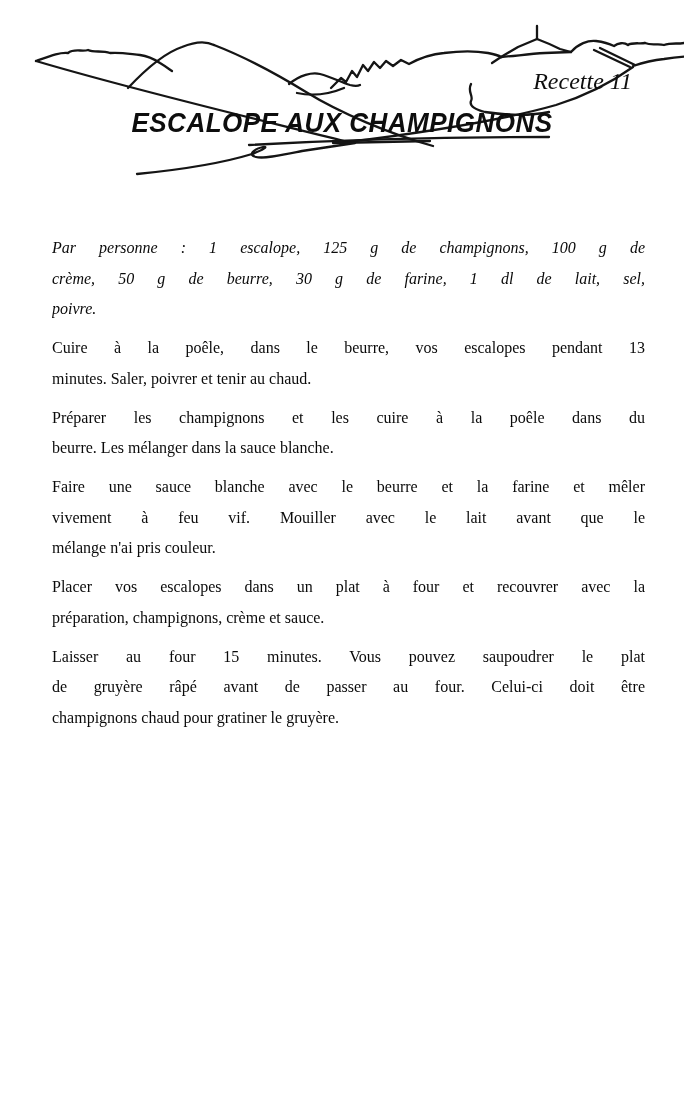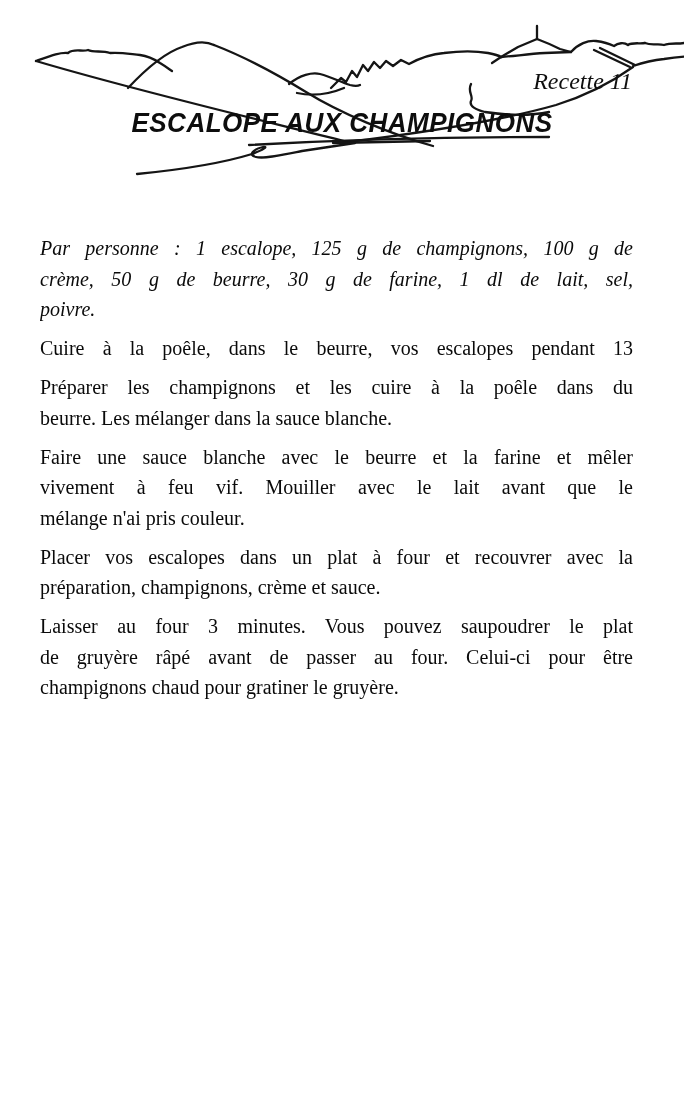--- a/index.html
+++ b/index.html
@@ -49,23 +49,23 @@
     line-height: 30px;
     letter-spacing: 0.5px;
     color: #0d0d0d;
     transform: scaleX(0.93);
     white-space: nowrap;
   }
   
   .body-text {
     position: absolute;
     top: 233px;
-    left: 40px;
+    left: 52px;
     width: 593px;
-    font-size: 20px;
+    font-size: 16px;
     line-height: 30.5px;
   }
   .para {
     margin: 0 0 8.5px 0;
     padding: 0;
   }
   .para.ital { font-style: italic; }
   .ln {
     display: block;
     height: 30.5px;
@@ -127,38 +127,39 @@
   <main class="body-text">
 
     <p class="para ital">
       <span class="ln j">Par personne : 1 escalope, 125 g de champignons, 100 g de</span>
       <span class="ln j">crème, 50 g de beurre, 30 g de farine, 1 dl de lait, sel,</span>
       <span class="ln last">poivre.</span>
     </p>
 
     <p class="para">
       <span class="ln j">Cuire à la poêle, dans le beurre, vos escalopes pendant 13</span>
+      <span class="ln last">minutes. Saler, poivrer et tenir au chaud.</span>
     </p>
 
     <p class="para">
       <span class="ln j">Préparer les champignons et les cuire à la poêle dans du</span>
       <span class="ln last">beurre. Les mélanger dans la sauce blanche.</span>
     </p>
 
     <p class="para">
       <span class="ln j">Faire une sauce blanche avec le beurre et la farine et mêler</span>
       <span class="ln j">vivement à feu vif. Mouiller avec le lait avant que le</span>
       <span class="ln last">mélange n'ai pris couleur.</span>
     </p>
 
     <p class="para">
       <span class="ln j">Placer vos escalopes dans un plat à four et recouvrer avec la</span>
       <span class="ln last">préparation, champignons, crème et sauce.</span>
     </p>
 
     <p class="para">
-      <span class="ln j">Laisser au four 3 minutes. Vous pouvez saupoudrer le plat</span>
-      <span class="ln j">de gruyère râpé avant de passer au four. Celui-ci pour être</span>
+      <span class="ln j">Laisser au four 15 minutes. Vous pouvez saupoudrer le plat</span>
+      <span class="ln j">de gruyère râpé avant de passer au four. Celui-ci doit être</span>
       <span class="ln last">champignons chaud pour gratiner le gruyère.</span>
     </p>
 
   </main>
 </div>
 
 </body></html>

